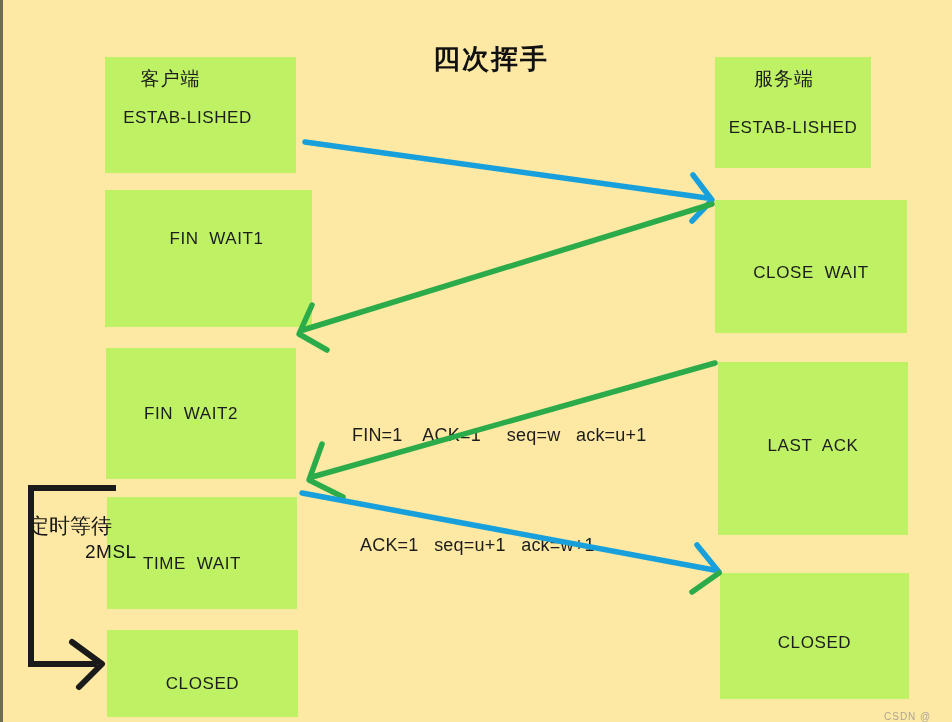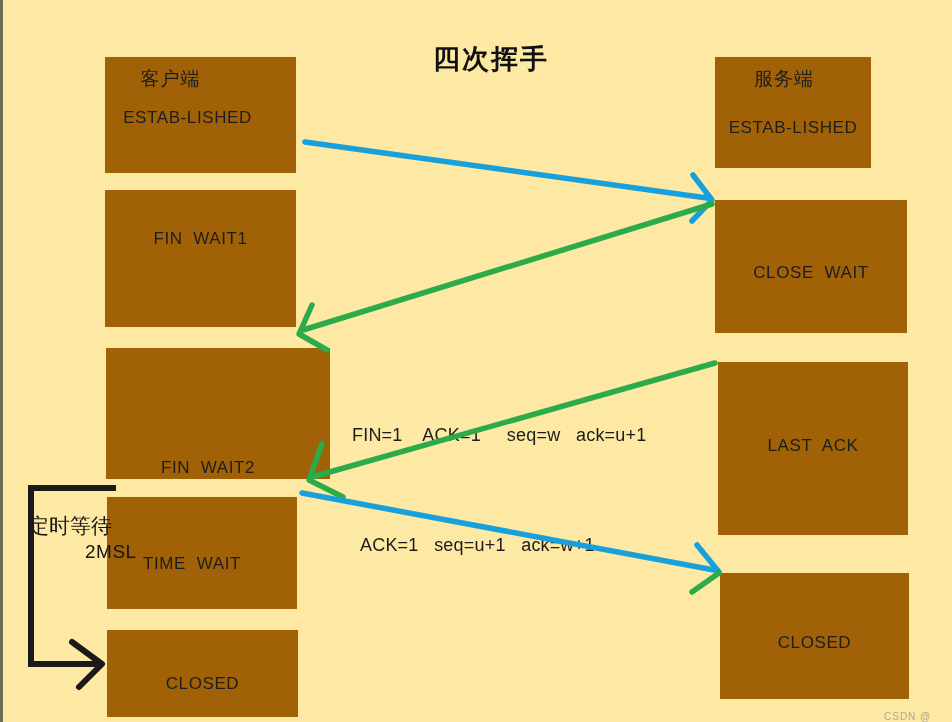--- a/index.html
+++ b/index.html
@@ -11,21 +11,21 @@
   .page-edge {
     position:absolute; left:0; top:0; width:3px; height:722px;
     background:#6F6C55;
   }
   .title {
     position:absolute; margin:0; left:391px; top:41px; width:200px;
     text-align:center; font-size:27px; font-weight:bold; color:#111;
     letter-spacing:2px;
   }
   .box {
-    position:absolute; background:#a16207;
+    position:absolute; background:#bef264;
     display:flex; flex-direction:column; align-items:center; justify-content:center;
     color:#1D1D1D;
   }
   .state { font-size:17px; letter-spacing:0.6px; white-space:pre; line-height:22px; }
   .cjk   { font-size:19px; letter-spacing:1px; line-height:22px; }
   .msg {
     position:absolute; font-size:18px; color:#1C1C1C;
     white-space:pre; letter-spacing:0.2px;
   }
   .note { position:absolute; color:#141414; white-space:pre; }
@@ -42,25 +42,25 @@
 
   <div class="page-edge"></div>
 
   <h1 class="title">四次挥手</h1>
 
   <div class="box" style="left:105px; top:57px; width:191px; height:116px; justify-content:flex-start; padding-top:11px; box-sizing:border-box;">
     <span class="cjk" style="transform:translateX(-30px);">客户端</span>
     <span class="state" style="margin-top:17px; transform:translateX(-13px);">ESTAB-LISHED</span>
   </div>
 
-  <div class="box" style="left:105px; top:190px; width:191px; height:137px;">
+  <div class="box" style="left:105px; top:190px; width:191px; height:137px;padding-left:16px;">
     <span class="state" style="transform:translateY(-20px);">FIN  WAIT1</span>
   </div>
 
-  <div class="box" style="left:106px; top:348px; width:224px; height:131px;justify-content:flex-end;">
+  <div class="box" style="left:106px; top:348px; width:190px; height:131px;">
     <span class="state" style="transform:translateX(-10px);">FIN  WAIT2</span>
   </div>
 
   <div class="box" style="left:107px; top:497px; width:190px; height:112px;">
     <span class="state" style="transform:translate(-10px,11px);">TIME  WAIT</span>
   </div>
 
   <div class="box" style="left:107px; top:630px; width:191px; height:87px;">
     <span class="state" style="transform:translateY(10px);">CLOSED</span>
   </div>

